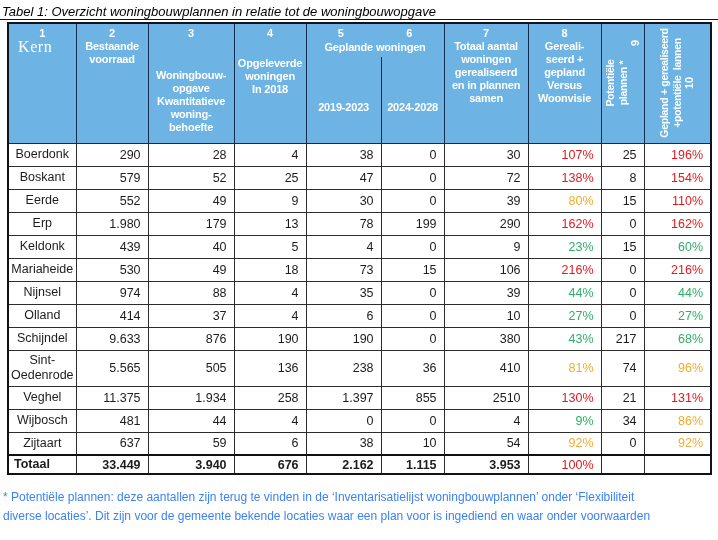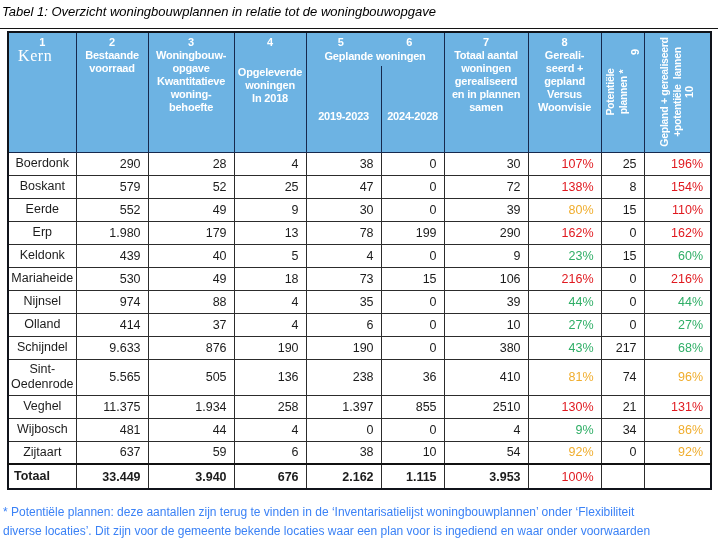--- a/index.html
+++ b/index.html
@@ -2,21 +2,21 @@
 <html style="--red: #e0191f; --orange: #f0ad2d; --green: #2fae66; --header_bg: #6db3e3; --header_border: #16294e;"><head>
 <meta charset="utf-8">
 <style>
   html,body{margin:0;padding:0;}
   body{
     width:718px;height:540px;overflow:hidden;background:#ffffff;
     font-family:"Liberation Sans", sans-serif;color:#1c1c1c;
   }
   .doc-title{
     font-style:italic;font-size:13px;color:#000;
-    padding:4px 0 9px 2px;border-bottom:1.6px solid #141414;
+    padding:4px 0 0 2px;border-bottom:1.6px solid #141414;
     width:718px;box-sizing:border-box;white-space:nowrap;overflow:hidden;
   }
   table.main{
     border-collapse:collapse;table-layout:fixed;
     margin:2px 0 0 7px;border:2px solid #10131a;
   }
   
   thead th{
     background:var(--header_bg,#6db3e3);color:#fff;font-weight:bold;
     font-size:11px;line-height:13px;letter-spacing:-0.2px;
@@ -27,21 +27,21 @@
   .hnum{padding-top:3px;font-size:11px;}
   .hlabel{white-space:pre-line;text-align:center;}
   th.h-kern .hwrap{align-items:center;}
   .kern-label{
     align-self:flex-start;padding-left:9px;
     font-family:"Liberation Serif", serif;font-weight:normal;
     font-size:16px;letter-spacing:0.6px;
   }
   th.h-c2 .hwrap,th.h-c3 .hwrap,th.h-c7 .hwrap,th.h-c8 .hwrap{justify-content:space-between;}
   th.h-c2 .hlabel{padding-bottom:9px;}
-  th.h-c3 .hlabel{padding-bottom:5px;}
+  th.h-c3 .hlabel{padding-bottom:5px;margin-top:29px;}
   th.h-c7 .hlabel,th.h-c8 .hlabel{padding-bottom:3px;}
   th.h-c4 .mid{flex:1;display:flex;align-items:center;justify-content:center;margin-top:17px;}
   th.h-span{border-bottom:hidden;}
   th.h-span .numrow{display:flex;width:100%;}
   th.h-span .numrow span{flex:1;text-align:center;padding-top:3px;}
   th.h-span .hlabel{padding-top:1px;}
   th.h-year{border-top:hidden;vertical-align:top;}
   th.h-year .hlabel{margin-top:44px;}
   
   th.h-rot .rot{
@@ -55,21 +55,21 @@
   
   tbody td{
     border:1.5px solid #2c2c2c;background:#fff;
     font-size:12.5px;color:#1c1c1c;
     padding:1px 7px 1px 2px;text-align:right;
     overflow:hidden;white-space:nowrap;
   }
   td.kern{text-align:center;padding:1px 2px;white-space:normal;line-height:15px;}
   tr.r{height:23px;}
   tr.r-tall{height:36px;}
-  tr.total{height:25px;}
+  tr.total{height:19px;}
   tr.total td{font-weight:bold;border-top:2.2px solid #101010;}
   tr.total td.pct{font-weight:normal;}
   td.c-red{color:var(--red,#e0191f);}
   td.c-orange{color:var(--orange,#f0ad2d);}
   td.c-green{color:var(--green,#2fae66);}
   
   .footnote{
     margin:13px 2px 0 3px;font-size:12px;line-height:19px;color:#3b82f6;
     white-space:pre-line;width:710px;
   }

